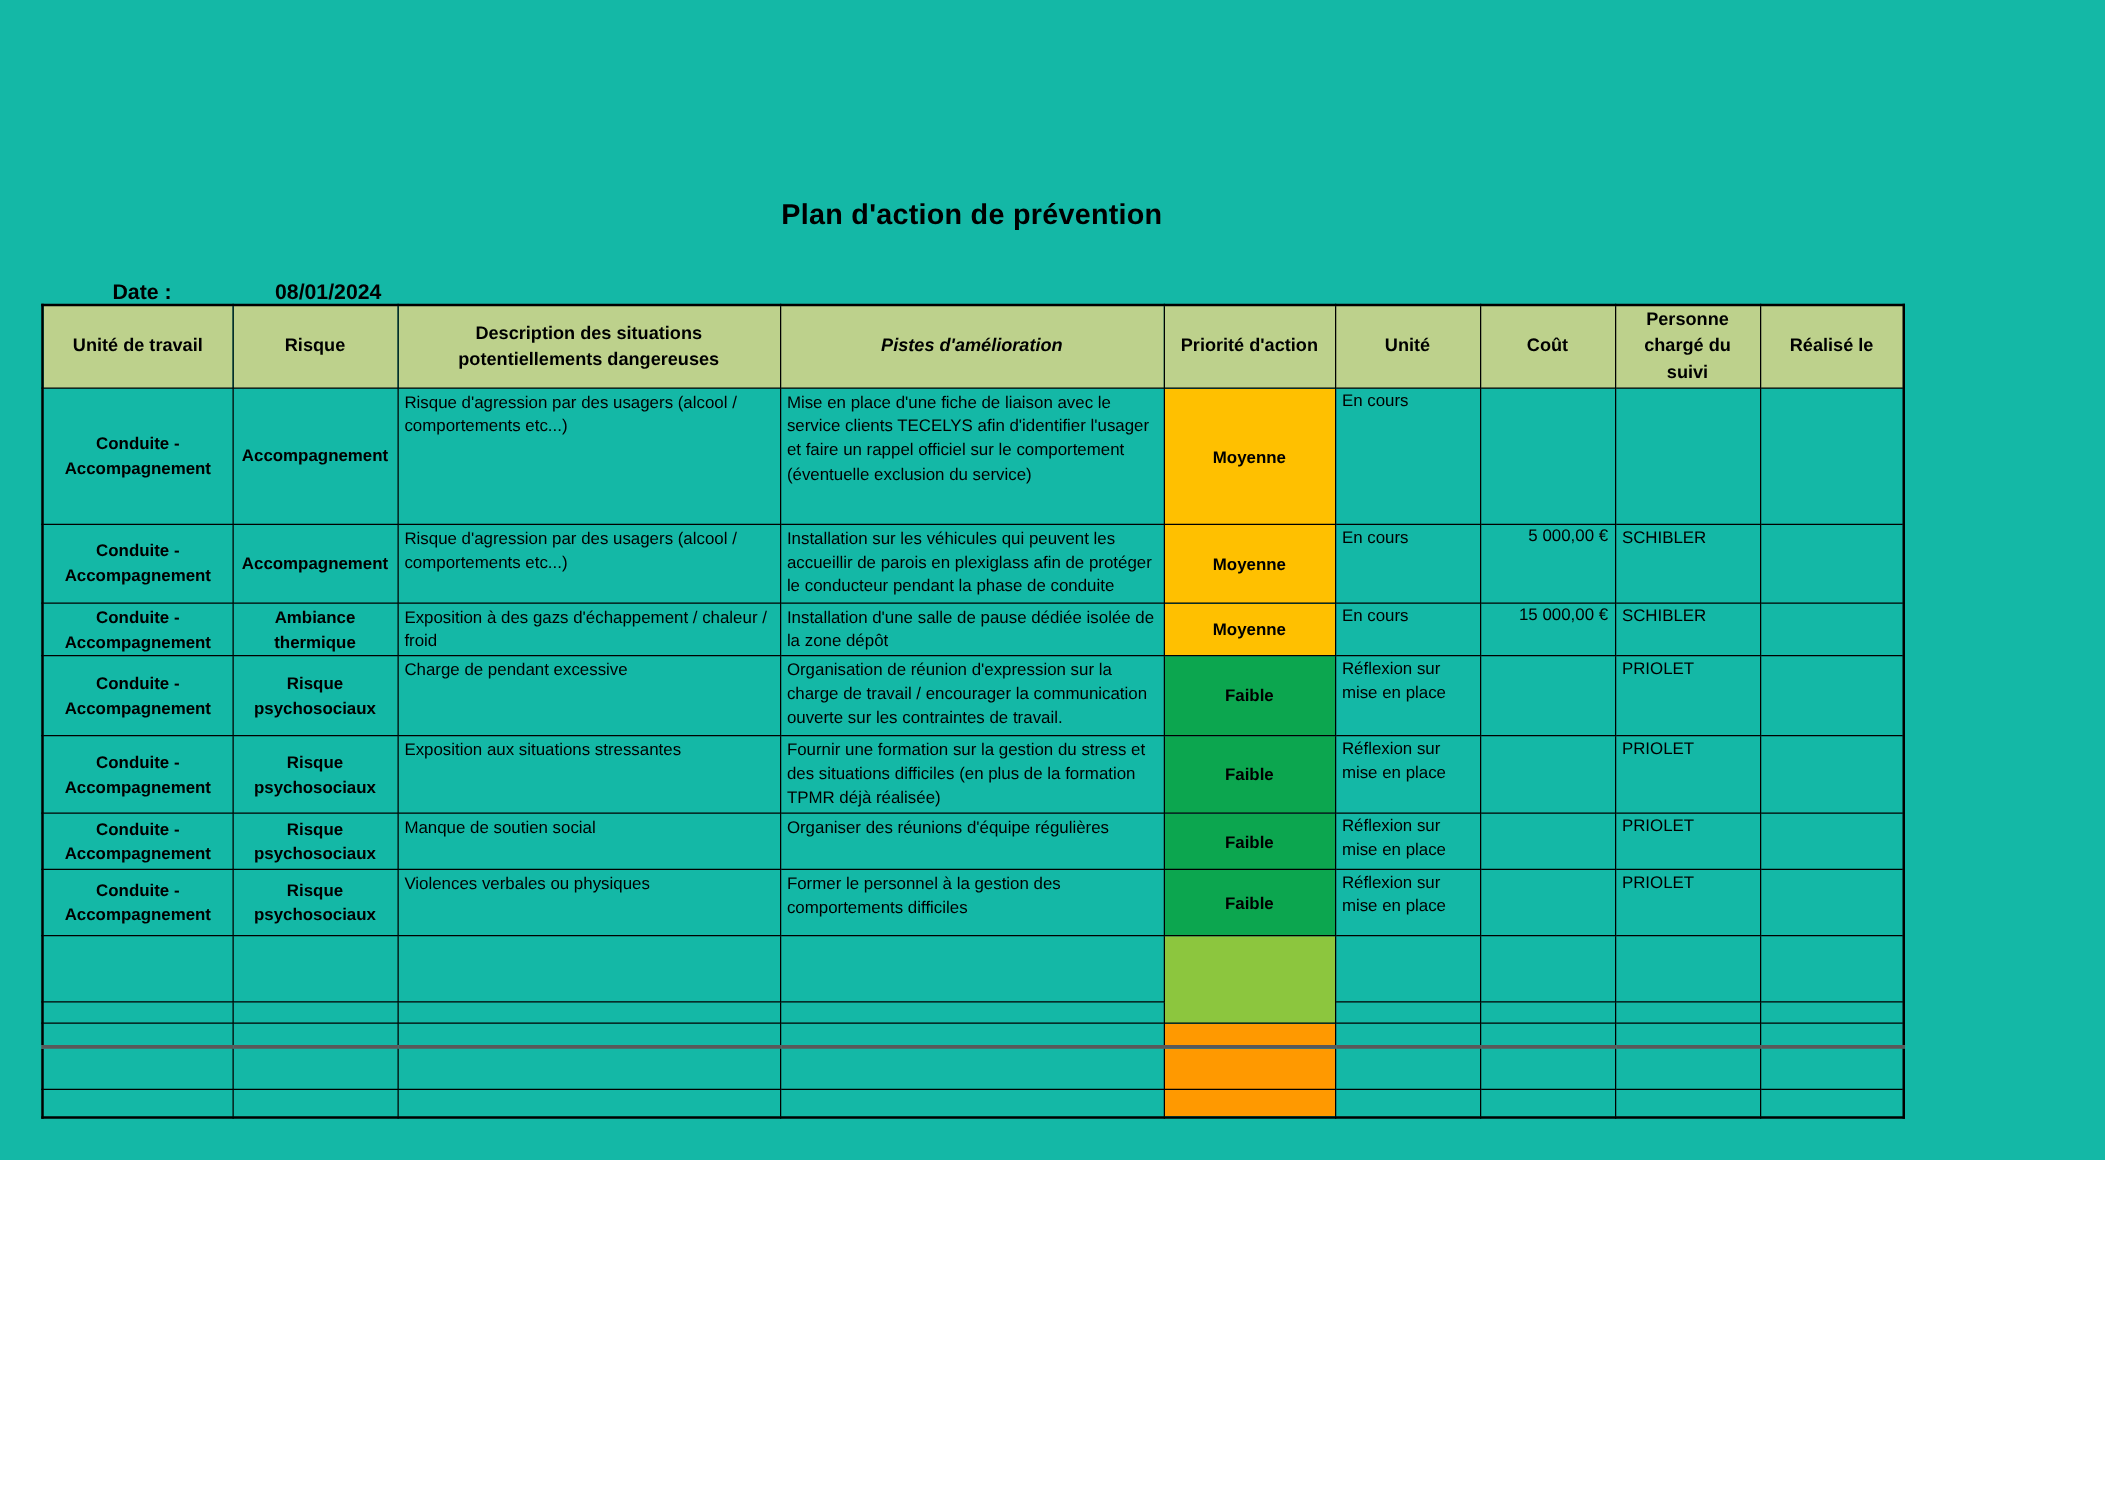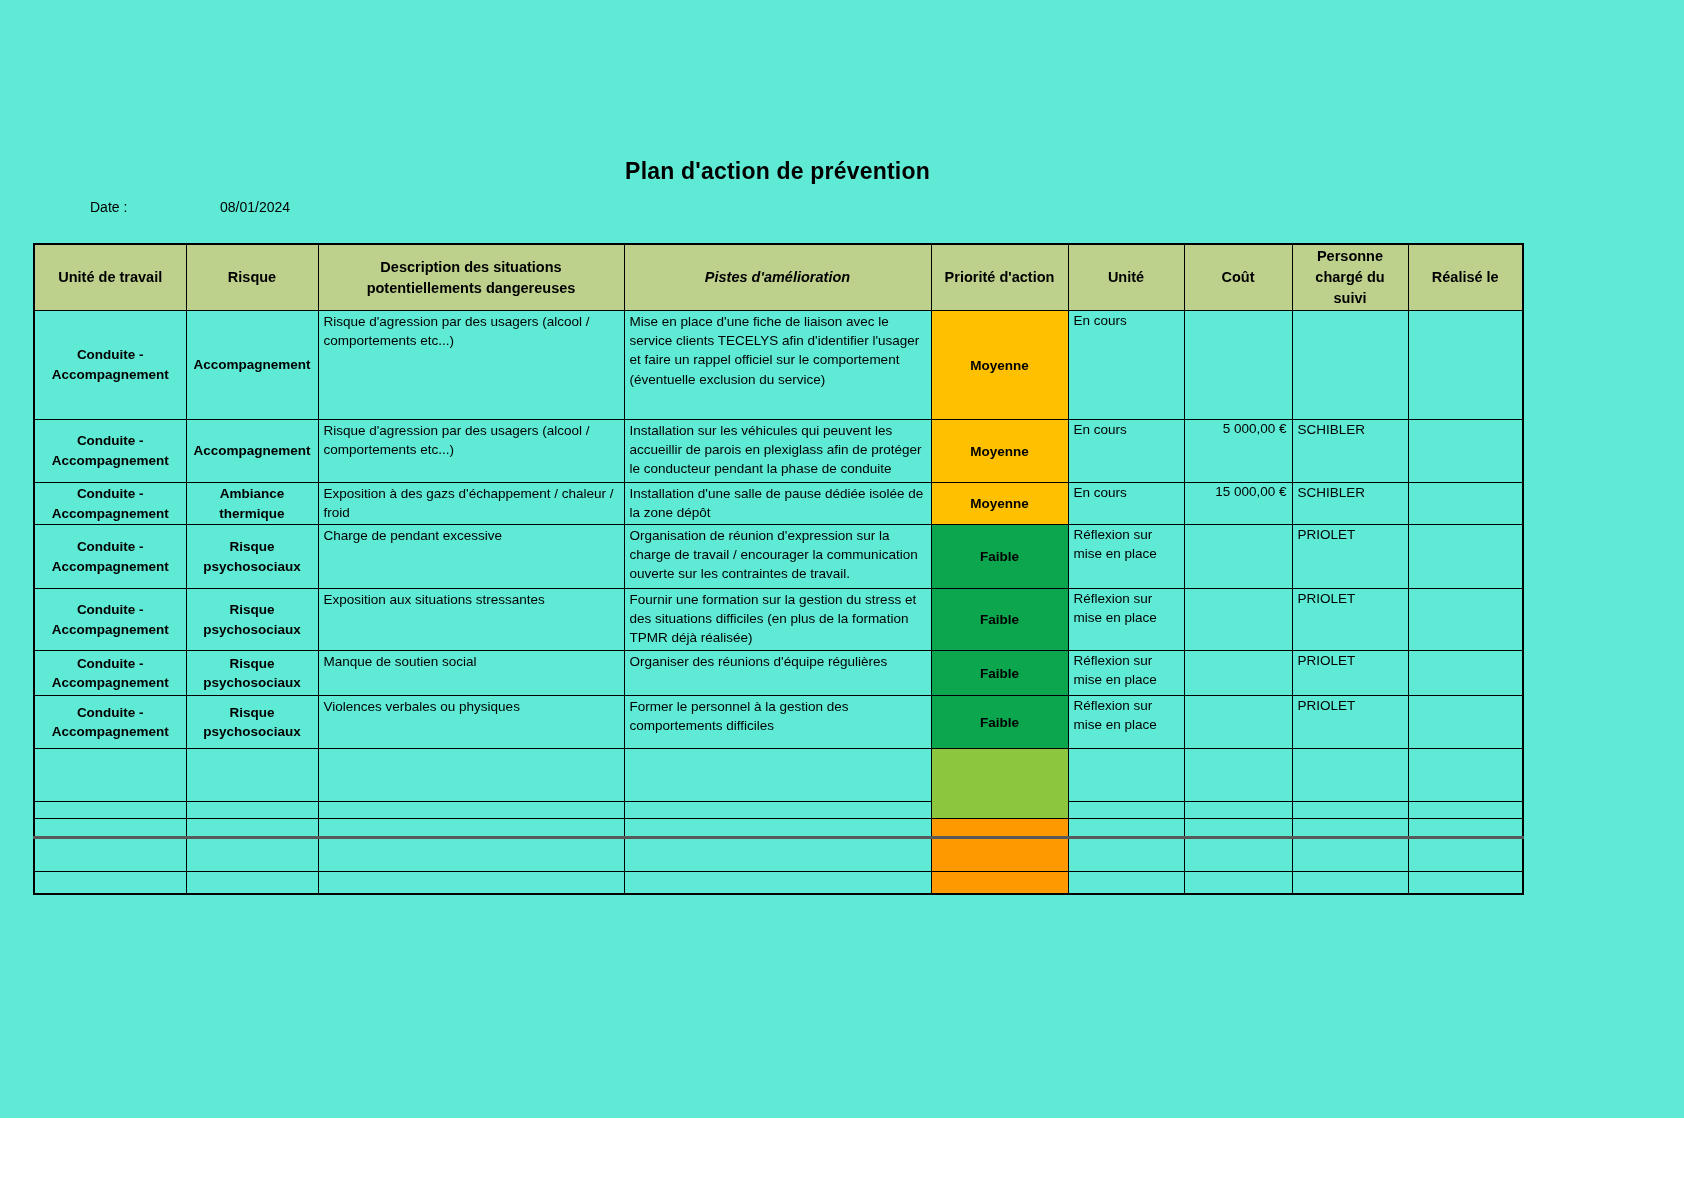--- a/index.html
+++ b/index.html
@@ -1,31 +1,31 @@
 <!DOCTYPE html>
 <html><head>
 <meta charset="utf-8">
 <style>
   html,body{margin:0;padding:0;background:#ffffff;}
   .page{
     position:relative;
-    width:1684px;height:1118px;
-    background:#5eead4;
+    width:1684px;height:928px;
+    background:#14b8a6;
     font-family:"Liberation Sans", sans-serif;
     color:#000;
     overflow:hidden;
   }
   .doc-title{
     position:absolute;
     left:33px;top:158px;width:1489px;
     text-align:center;
     font-size:23px;font-weight:bold;
     letter-spacing:0.2px;
   }
-  .date-line{position:absolute;left:90px;top:199px;font-size:14px;font-weight:normal;}
+  .date-line{position:absolute;left:90px;top:224px;font-size:17px;font-weight:bold;}
   .date-line .date-value{position:absolute;left:130px;top:0;white-space:nowrap;}
   .tbl-wrap{position:absolute;left:33px;top:243px;}
   table.plan{
     border-collapse:collapse;
     table-layout:fixed;
     border:2px solid #000;
     font-size:13.5px;
   }
   table.plan th, table.plan td{
     border:1.5px solid #000;

